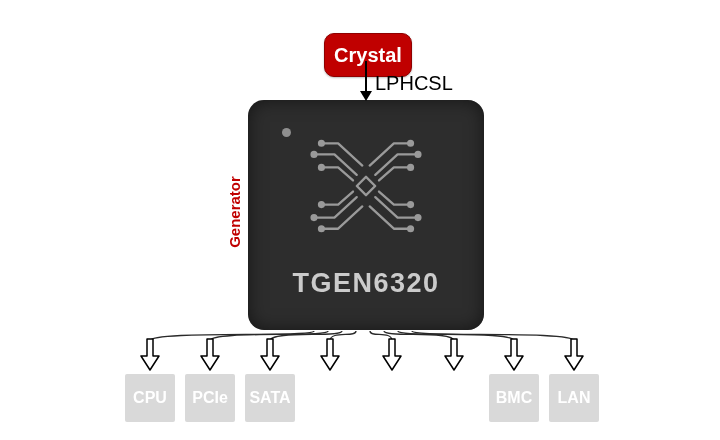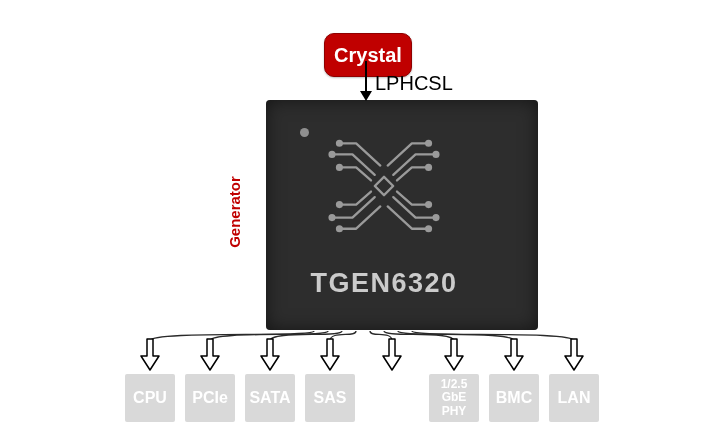--- a/index.html
+++ b/index.html
@@ -14,24 +14,23 @@
     display:flex;align-items:center;justify-content:center;
     color:#fff;font-weight:bold;font-size:20px;
     box-shadow:0 1px 2px rgba(0,0,0,.25);
   }
   
   .iface-label{
     position:absolute;left:375px;top:72px;font-size:20px;color:#000;
   }
   
   .chip{
-    position:absolute;left:248px;top:100px;width:272px;height:230px;
-    background:#2d2d2d;border-radius:4px;
+    position:absolute;left:248px;top:100px;width:236px;height:230px;
+    background:#2d2d2d;border-radius:16px;
     box-shadow:inset 0 0 18px rgba(0,0,0,.55);
-    margin-left:18px;
   }
   .pin1-dot{
     position:absolute;left:34px;top:28px;width:9px;height:9px;border-radius:50%;
     background:#8f8f8f;
   }
   .chip-logo{position:absolute;left:53px;top:32px;width:130px;height:108px;}
   .chip-name{
     position:absolute;left:0;top:168px;width:236px;text-align:center;
     color:#cbcbcb;font-size:27px;font-weight:600;letter-spacing:1.5px;
   }
@@ -140,32 +139,30 @@
   <div class="col" style="left:245px">
     <svg class="hollow-arrow" viewBox="0 0 22 34">
         <polygon points="8,1 14,1 14,18 20,18 11,32 2,18 8,18" fill="#fff" stroke="#000" stroke-width="1.5" stroke-linejoin="round"></polygon>
       </svg>
     <div class="out-box">SATA</div>
   </div>
   <div class="col" style="left:305px">
     <svg class="hollow-arrow" viewBox="0 0 22 34">
         <polygon points="8,1 14,1 14,18 20,18 11,32 2,18 8,18" fill="#fff" stroke="#000" stroke-width="1.5" stroke-linejoin="round"></polygon>
       </svg>
-    <div class="out-box">SAS</div>
   </div>
   <div class="col" style="left:367px">
     <svg class="hollow-arrow" viewBox="0 0 22 34">
         <polygon points="8,1 14,1 14,18 20,18 11,32 2,18 8,18" fill="#fff" stroke="#000" stroke-width="1.5" stroke-linejoin="round"></polygon>
       </svg>
   </div>
   <div class="col" style="left:429px">
     <svg class="hollow-arrow" viewBox="0 0 22 34">
         <polygon points="8,1 14,1 14,18 20,18 11,32 2,18 8,18" fill="#fff" stroke="#000" stroke-width="1.5" stroke-linejoin="round"></polygon>
       </svg>
-    <div class="out-box small">1/2.5 GbE PHY</div>
   </div>
   <div class="col" style="left:489px">
     <svg class="hollow-arrow" viewBox="0 0 22 34">
         <polygon points="8,1 14,1 14,18 20,18 11,32 2,18 8,18" fill="#fff" stroke="#000" stroke-width="1.5" stroke-linejoin="round"></polygon>
       </svg>
     <div class="out-box">BMC</div>
   </div>
   <div class="col" style="left:549px">
     <svg class="hollow-arrow" viewBox="0 0 22 34">
         <polygon points="8,1 14,1 14,18 20,18 11,32 2,18 8,18" fill="#fff" stroke="#000" stroke-width="1.5" stroke-linejoin="round"></polygon>

